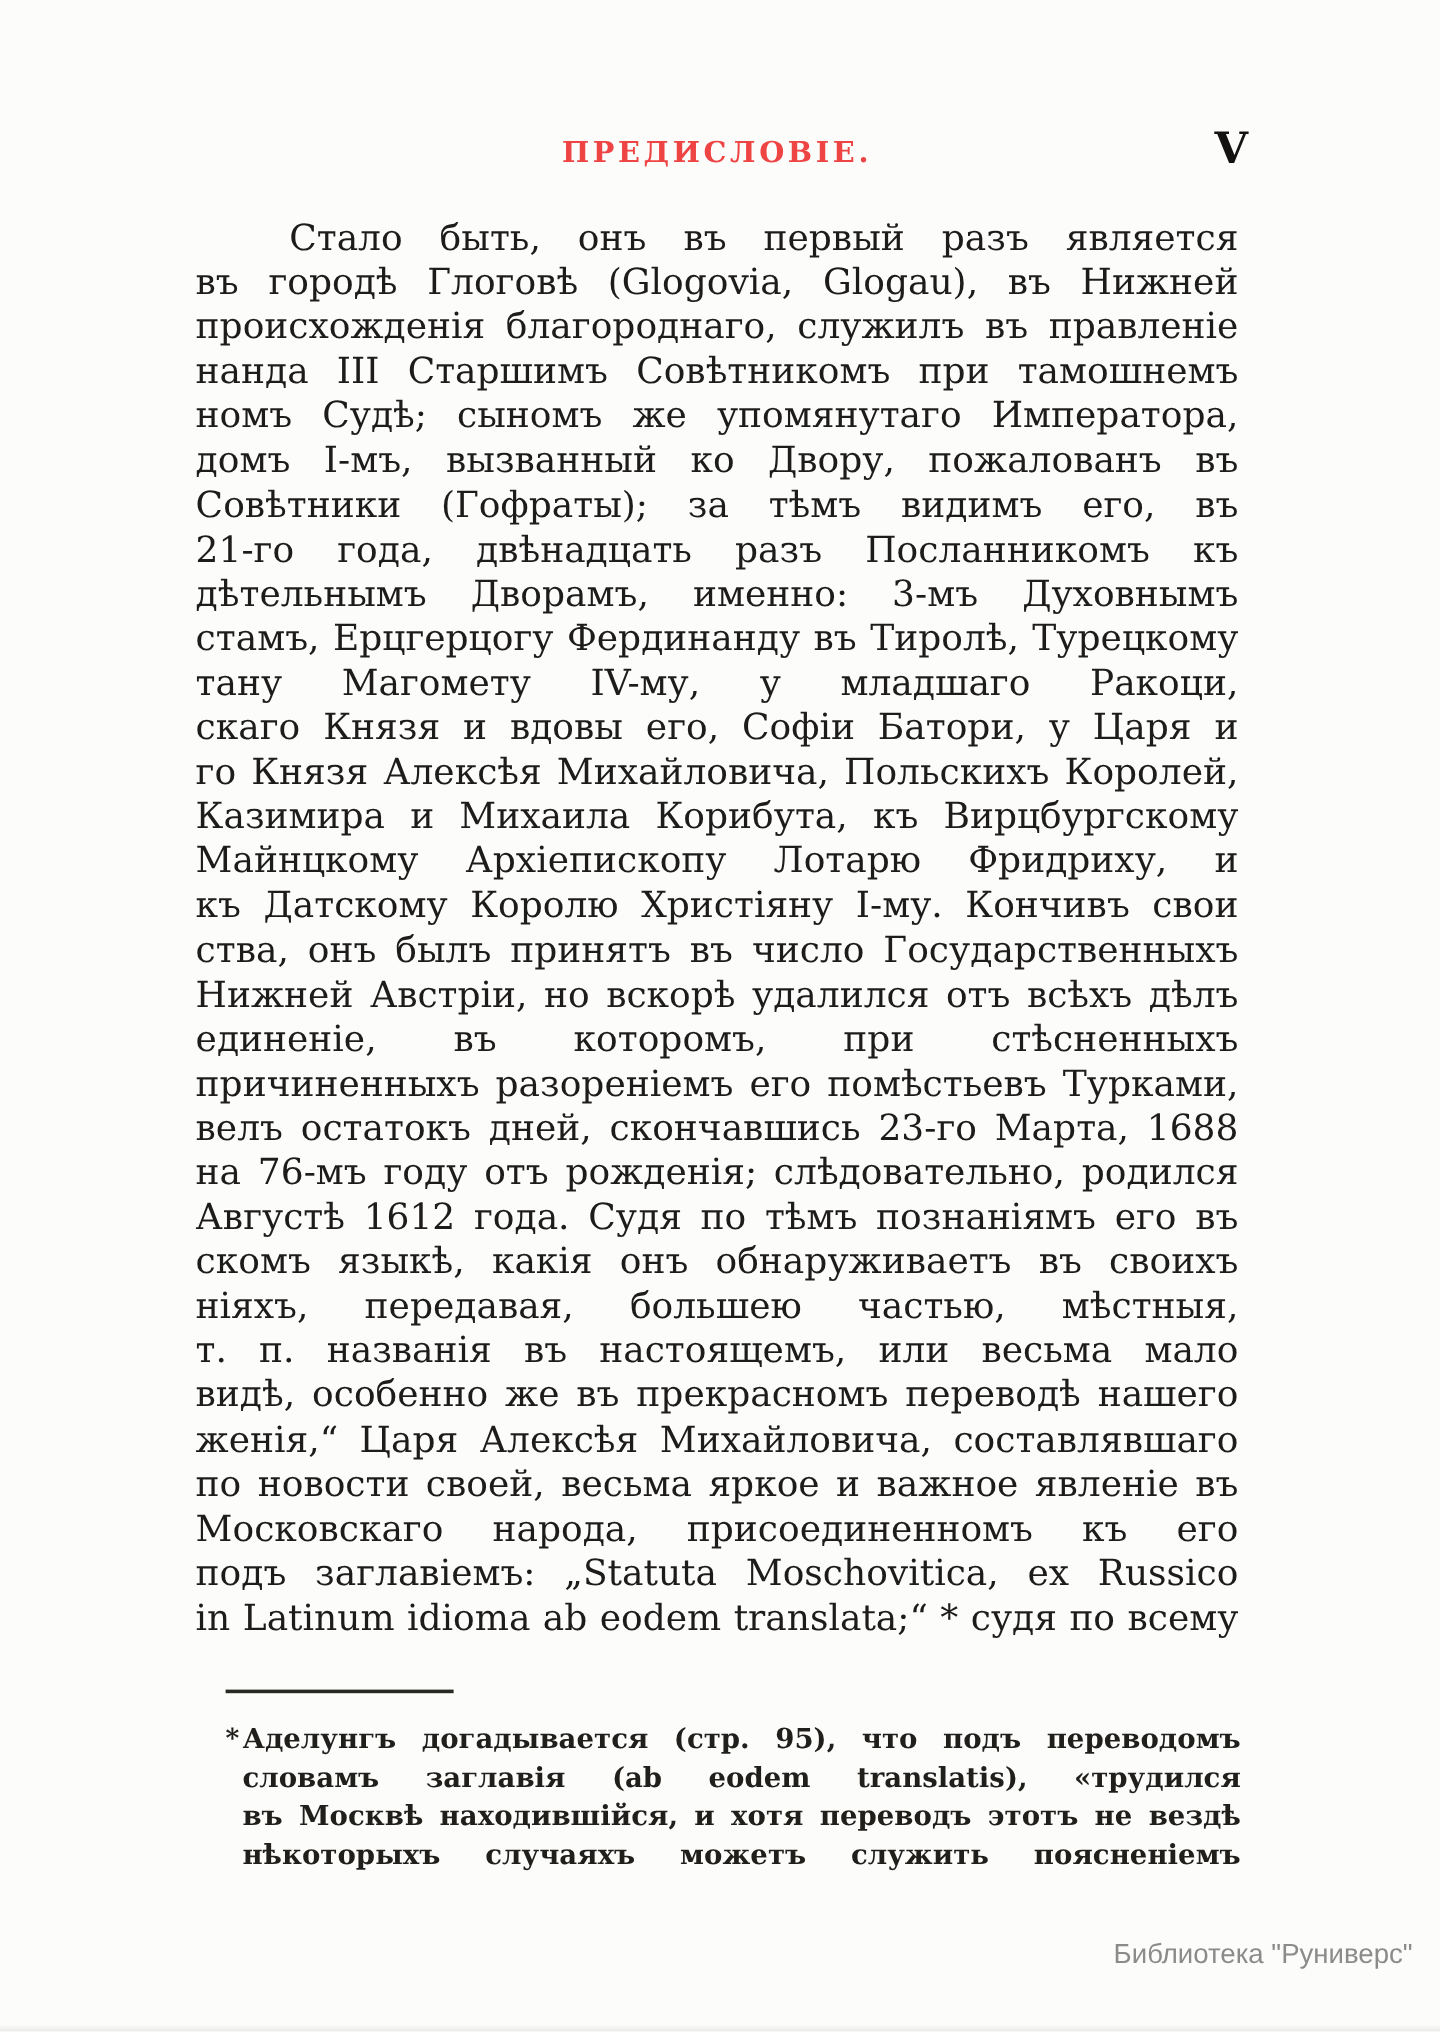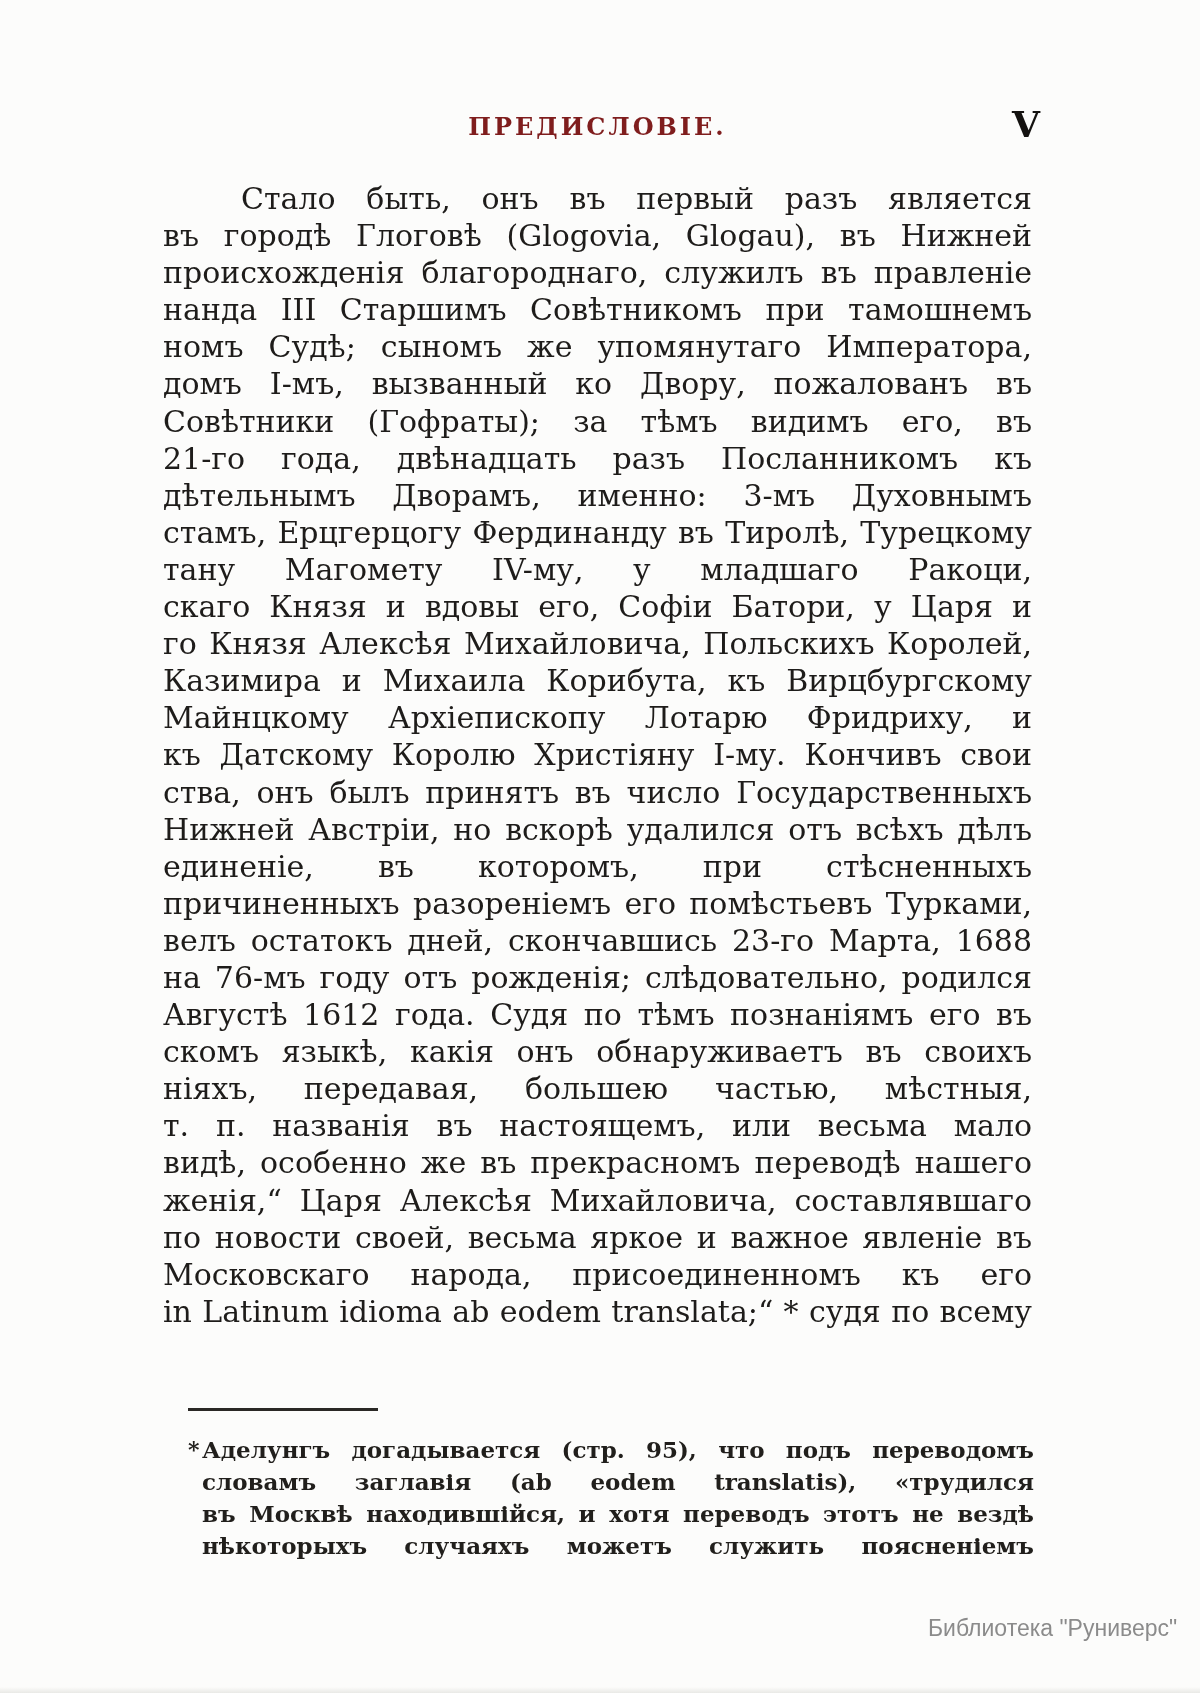--- a/index.html
+++ b/index.html
@@ -14,21 +14,21 @@
   }
   .running-head {
     position: absolute;
     left: 163px;
     width: 869px;
     top: 112px;
     text-align: center;
     font-size: 24px;
     font-weight: bold;
     letter-spacing: 3px;
-    color: #7f1d1d;
+    color: #ef4444;
   }
   .page-number {
     position: absolute;
     left: 1012px;
     top: 103px;
     font-size: 36px;
     font-weight: bold;
     color: #141210;
   }
   .body-lines {
@@ -129,20 +129,21 @@
       <div class="line">велъ остатокъ дней, скончавшись 23-го Марта, 1688 года,</div>
       <div class="line">на 76-мъ году отъ рожденія; слѣдовательно, родился онъ въ</div>
       <div class="line">Августѣ 1612 года. Судя по тѣмъ познаніямъ его въ Рус-</div>
       <div class="line">скомъ языкѣ, какія онъ обнаруживаетъ въ своихъ сочине-</div>
       <div class="line">ніяхъ, передавая, большею частью, мѣстныя, историческія и</div>
       <div class="line">т. п. названія въ настоящемъ, или весьма мало измѣненномъ,</div>
       <div class="line">видѣ, особенно же въ прекрасномъ переводѣ нашего „Уло-</div>
       <div class="line">женія,“ Царя Алексѣя Михайловича, составлявшаго тогда,</div>
       <div class="line">по новости своей, весьма яркое и важное явленіе въ жизни</div>
       <div class="line">Московскаго народа, присоединенномъ къ его „Путешествію“</div>
+      <div class="line">подъ заглавіемъ: „Statuta Moschovitica, ex Russico</div>
       <div class="line">in Latinum idioma ab eodem translata;“ * судя по всему этому</div>
     </div>
 
   <div class="footnote-rule"></div>
 
   <div class="footnote">
     <span class="footnote-marker">*</span>
     <div>
 
     <div class="line">Аделунгъ догадывается (стр. 95), что подъ переводомъ «Уложенія,» вопреки</div>

